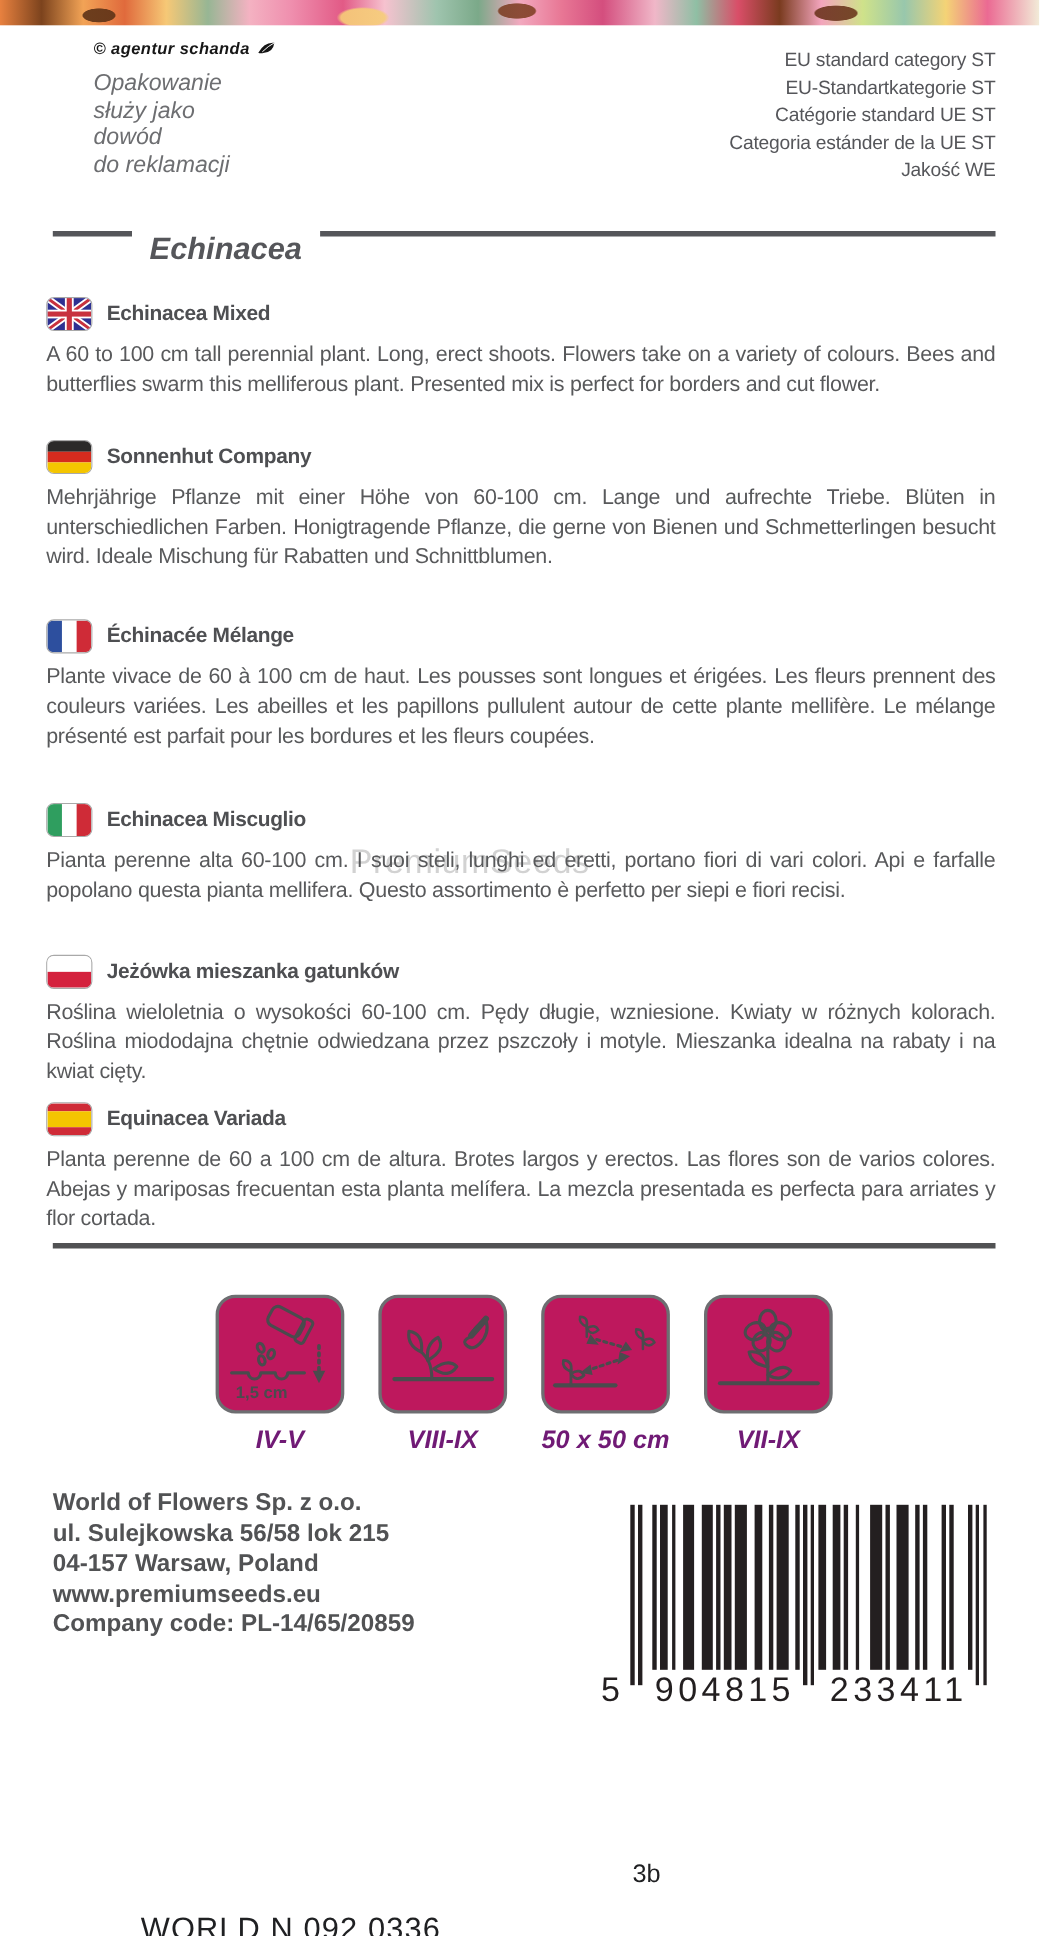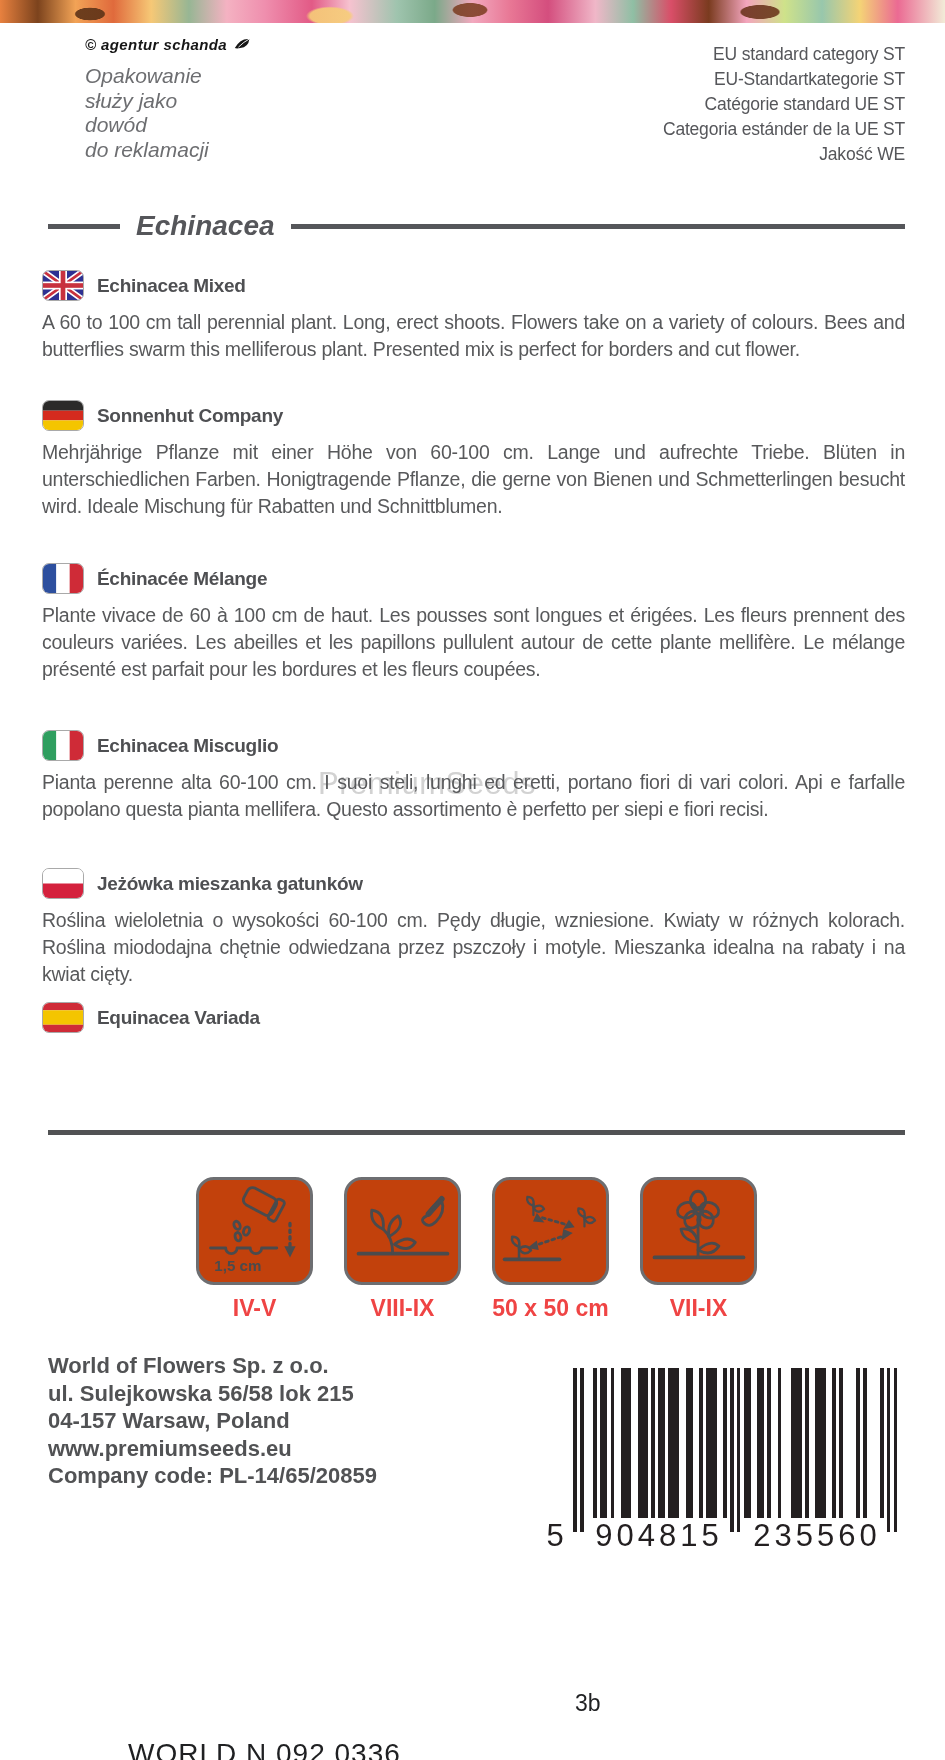--- a/index.html
+++ b/index.html
@@ -25,44 +25,44 @@
 
   .credit { left:85px; top:36px; font-size:15px; font-style:italic; font-weight:600;
             letter-spacing:.4px; color:#161616; display:flex; align-items:flex-start; gap:6px; }
   .credit svg { width:20px; height:15px; }
 
   .pack-note { left:85px; top:64px; font-style:italic; font-size:21px; line-height:24.5px; color:#6d6e71; }
 
   .eu-block { right:40px; top:42px; text-align:right; font-size:17.5px; line-height:25px;
               color:#55565a; letter-spacing:-0.2px; }
 
-  .genus-row { left:48px; top:210px; width:857px; display:flex; align-items:center; gap:16px; }
+  .genus-row { left:48px; top:210px; width:857px; display:flex; align-items:flex-start; gap:16px; }
   .genus-row h1 { font-size:28px; font-style:italic; font-weight:bold; color:#55565a; letter-spacing:0; }
   .rule { height:5px; background:#55565a; }
   .rule-short { width:72px; }
   .rule-long { flex:1; }
 
   .lang-section { left:42px; width:863px; }
   .flag { display:inline-block; width:42px; height:31px; border-radius:7px; overflow:hidden;
           border:1px solid #a9a9a9; vertical-align:bottom; box-shadow:inset 0 1px 1px rgba(255,255,255,.5); }
   .flag svg { display:block; width:100%; height:100%; }
   .sec-heading { display:inline-block; margin-left:13px; font-size:19px; font-weight:bold;
                  color:#4e4f52; letter-spacing:-0.3px; vertical-align:bottom; line-height:31px; }
   .sec-text { margin-top:8px; font-size:19.5px; line-height:27px; color:#58595b;
               text-align:justify; letter-spacing:-0.25px; }
 
   .watermark { left:318px; top:766px; font-size:31px; color:#9c9c9c; opacity:.45; letter-spacing:.5px; }
 
   .divider { left:48px; top:1130px; width:857px; height:5px; background:#515254; }
 
   .picto { position:absolute; top:1177px; width:117px; text-align:center; }
-  .picto-box { height:108px; border:3px solid #6d6e71; border-radius:18px; background:#c2410c;
+  .picto-box { height:108px; border:3px solid #6d6e71; border-radius:18px; background:#be185d;
                display:flex; align-items:center; justify-content:center; }
   .picto-box svg { width:104px; height:96px; }
-  .picto-label { margin-top:10px; font-weight:bold; font-size:23px; color:#ef4444; white-space:nowrap; }
+  .picto-label { margin-top:10px; font-weight:bold; font-size:23px; color:#701a75; white-space:nowrap;font-style:italic; }
 
   .address { left:48px; top:1352px; font-weight:bold; font-size:22px; line-height:27.5px; color:#515254; }
 
   .barcode { left:573px; top:1368px; width:324px; height:205px; }
   .bars { position:absolute; left:0; top:0; width:324px; height:170px; }
   .bar { position:absolute; top:0; background:#231f20; }
   .bc-digit { position:absolute; top:150px; font-size:31px; color:#231f20; letter-spacing:4px; text-align:center; }
   .bc-p { left:-32px; width:28px; letter-spacing:0; }
   .bc-g1 { left:12px; width:148px; }
   .bc-g2 { left:170px; width:148px; }
@@ -171,20 +171,21 @@
   </section>
 
   <section class="abs lang-section" style="top:1002px">
     <span class="flag">
       <svg viewBox="0 0 60 44" preserveAspectRatio="none">
         <rect width="60" height="11" y="0" fill="#cf2b37"></rect>
         <rect width="60" height="22" y="11" fill="#f4c500"></rect>
         <rect width="60" height="11" y="33" fill="#cf2b37"></rect>
       </svg>
     </span><h2 class="sec-heading">Equinacea Variada</h2>
+    <p class="sec-text">Planta perenne de 60 a 100 cm de altura. Brotes largos y erectos. Las flores son de varios colores. Abejas y mariposas frecuentan esta planta melífera. La mezcla presentada es perfecta para arriates y flor cortada.</p>
   </section>
 
   <div class="abs divider"></div>
 
   <div class="picto" style="left:196px">
     <div class="picto-box">
       <svg viewBox="0 0 110 100">
         <g class="iconart">
           <g transform="rotate(28 62 22)">
             <rect x="42" y="10" width="34" height="20" rx="6"></rect>
@@ -308,19 +309,19 @@
         <div class="bar" style="left: 259.2px; width: 3.71px; height: 150px;"></div>
         <div class="bar" style="left: 266.02px; width: 3.71px; height: 150px;"></div>
         <div class="bar" style="left: 283.07px; width: 3.71px; height: 150px;"></div>
         <div class="bar" style="left: 289.89px; width: 3.71px; height: 150px;"></div>
         <div class="bar" style="left: 306.95px; width: 3.71px; height: 150px;"></div>
         <div class="bar" style="left: 313.77px; width: 3.71px; height: 164px;"></div>
         <div class="bar" style="left: 320.59px; width: 3.71px; height: 164px;"></div>
       </div>
     <span class="bc-digit bc-p">5</span>
     <span class="bc-digit bc-g1">904815</span>
-    <span class="bc-digit bc-g2">235560</span>
+    <span class="bc-digit bc-g2">233411</span>
   </div>
 
   <div class="abs footer-left">WORLD N 092 0336</div>
   <div class="abs footer-right">3b</div>
 
 </div>
 
 </body></html>

